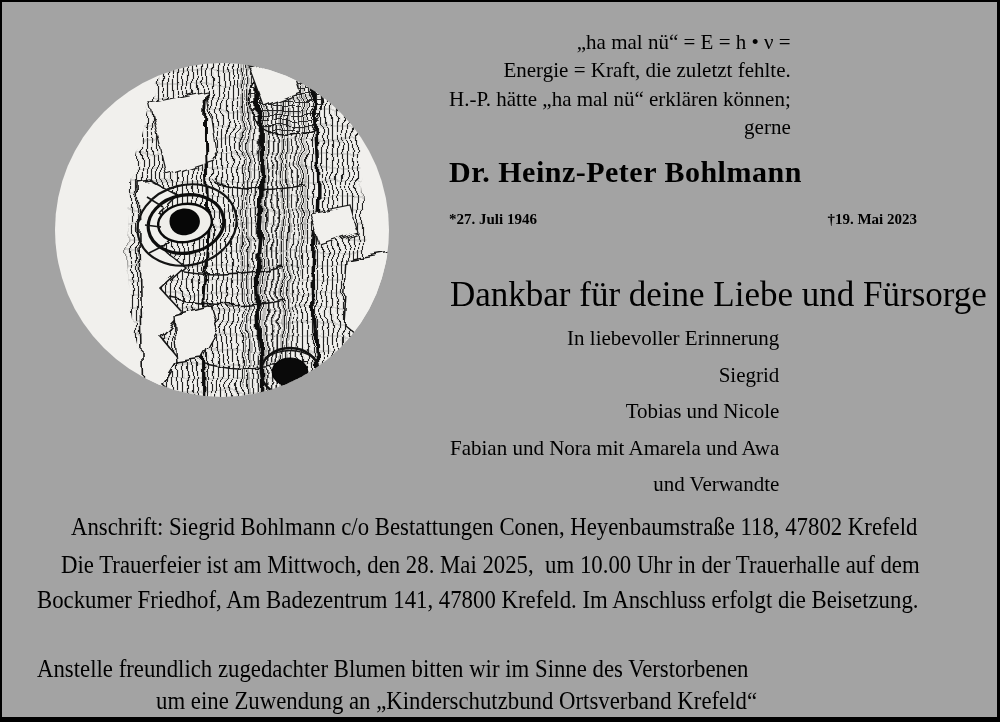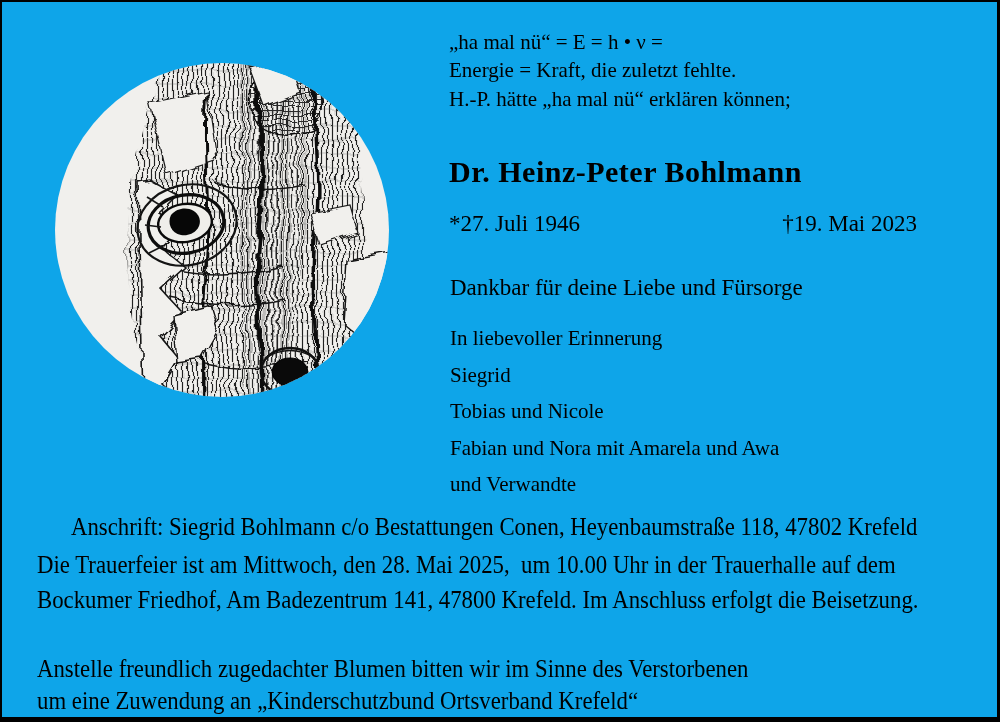--- a/index.html
+++ b/index.html
@@ -1,27 +1,28 @@
 <!DOCTYPE html>
 <html><head>
 <meta charset="utf-8">
 <style>
   html, body { margin: 0; padding: 0; background: #ffffff; }
   .page {
     position: relative;
     width: 1000px;
     height: 722px;
     box-sizing: border-box;
-    background: #0ea5e9;
+    background: #a3a3a3;
     color: #000000;
     font-family: "Liberation Serif", serif;
     border-style: solid;
     border-color: #000000;
     border-width: 2px 3px 5px 2px;
     overflow: hidden;
+    text-align: right;
   }
   .portrait {
     position: absolute;
     left: 53px;   
     top: 61px;    
     width: 334px;
     height: 334px;
   }
   .quote {
     position: absolute;
@@ -40,29 +41,29 @@
     letter-spacing: 0.5px;
     white-space: nowrap;
   }
   .dates {
     position: absolute;
     left: 447px;
     top: 209px;
     width: 468px;
     display: flex;
     justify-content: space-between;
-    font-size: 23px;
-    font-weight: normal;
+    font-size: 15px;
+    font-weight: bold;
     white-space: nowrap;
   }
   .tribute {
     position: absolute;
     left: 448px;
     top: 273px;
-    font-size: 23px;
+    font-size: 35px;
     white-space: nowrap;
   }
   .mourners {
     position: absolute;
     left: 448px;
     top: 318px;
     font-size: 21px;
     line-height: 36.6px;
     white-space: nowrap;
   }
@@ -145,20 +146,21 @@
         <ellipse cx="235" cy="309" rx="18" ry="14" fill="#0a0a0a" stroke="#000000" stroke-width="1"></ellipse>
         <path d="M210,295 q25 -15 50 0" stroke="#141414" stroke-width="1.6" fill="none"></path>
       </g>
     </g>
   </svg>
 
   <div class="quote">
     <span class="line">„ha mal nü“ = E = h • ν =</span>
     <span class="line">Energie = Kraft, die zuletzt fehlte.</span>
     <span class="line">H.-P. hätte „ha mal nü“ erklären können;</span>
+    <span class="line">gerne</span>
   </div>
 
   <div class="name">Dr. Heinz-Peter Bohlmann</div>
 
   <div class="dates">
     <span>*27. Juli 1946</span>
     <span>†19. Mai 2023</span>
   </div>
 
   <div class="tribute">Dankbar für deine Liebe und Fürsorge</div>

